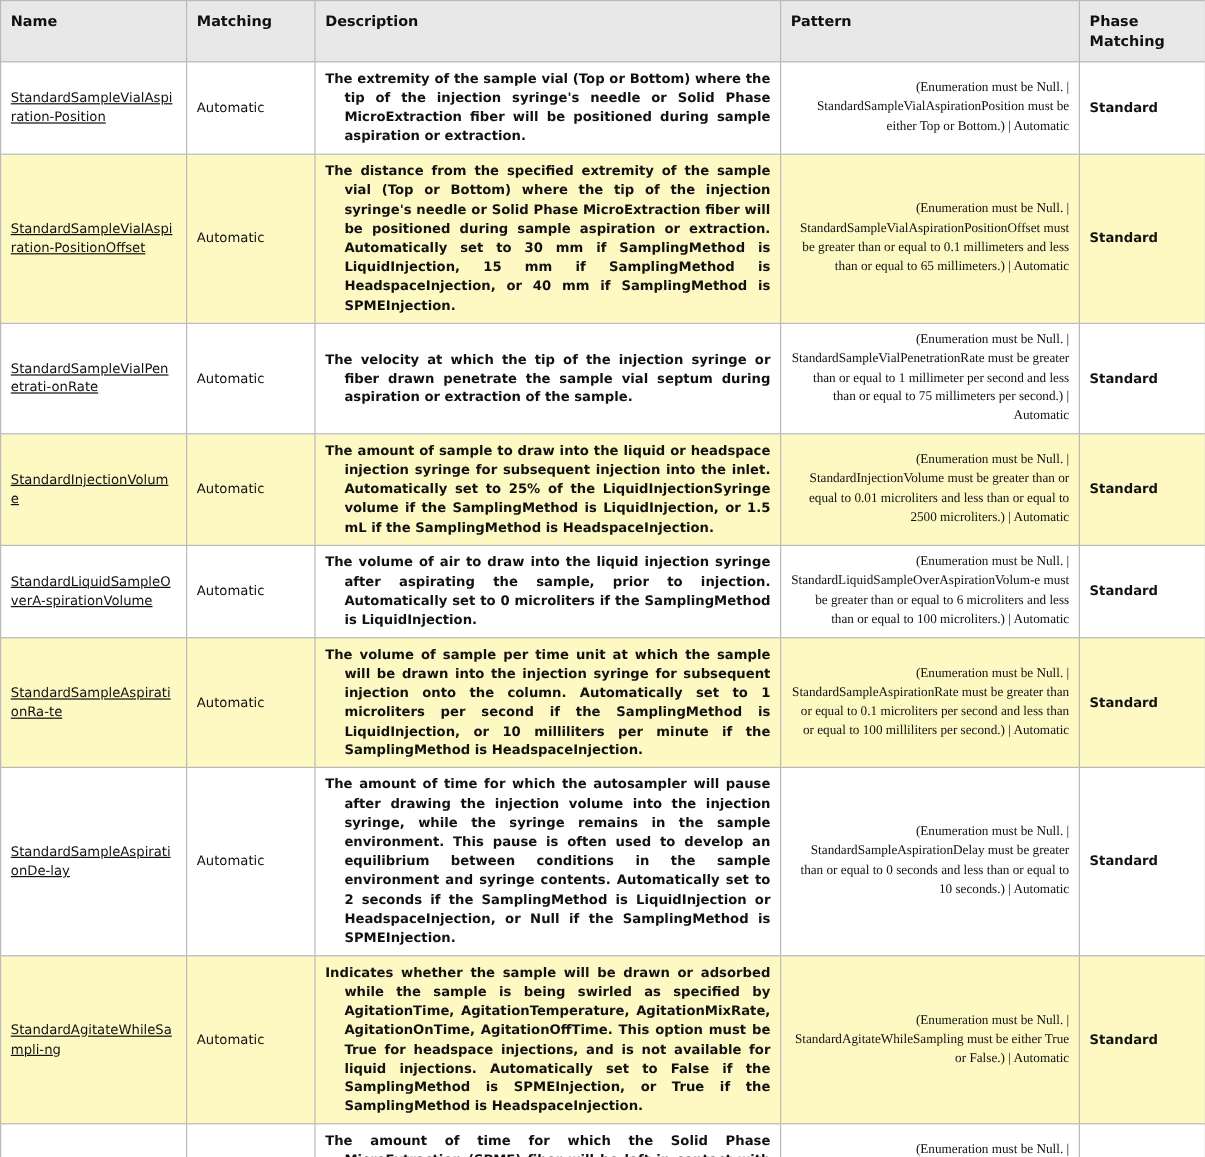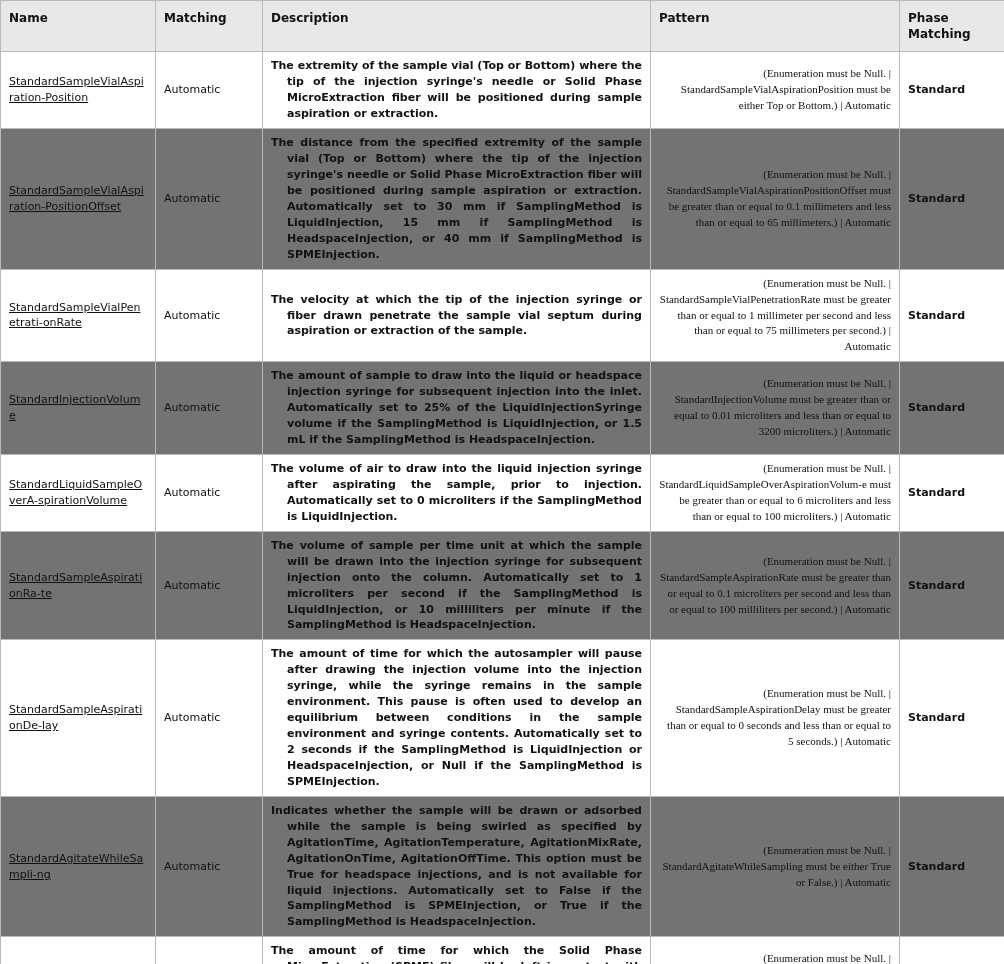--- a/index.html
+++ b/index.html
@@ -40,21 +40,21 @@
     color: #111;
   }
   
   col.c-name    { width: 155px; }
   col.c-default { width: 107px; }
   col.c-desc    { width: 388px; }
   col.c-pattern { width: 249px; }
   col.c-index   { width: 105px; }
 
   tr.row-alt td {
-    background: #737373;
+    background: #fef9c3;
   }
   tr.row-plain td {
     background: #ffffff;
   }
 
   td.cell-name {
     font-size: 11px;
     color: #111;
     word-break: break-word;
     text-decoration: underline;
@@ -155,21 +155,21 @@
           </td>
         <td class="cell-index">Standard</td>
       </tr>
       <tr class="row-alt">
         <td class="cell-name">StandardInjectionVolume</td>
         <td class="cell-default">Automatic</td>
         <td class="cell-desc">
             <span class="hang">The amount of sample to draw into the liquid or headspace injection syringe for subsequent injection into the inlet.  Automatically set to 25% of the LiquidInjectionSyringe volume if the SamplingMethod is LiquidInjection, or 1.5 mL if the SamplingMethod is HeadspaceInjection.</span>
           </td>
         <td class="cell-pattern">
-            <span class="pat">(Enumeration must be Null. | StandardInjectionVolume must be greater than or equal to 0.01 microliters and less than or equal to 3200 microliters.) | Automatic</span>
+            <span class="pat">(Enumeration must be Null. | StandardInjectionVolume must be greater than or equal to 0.01 microliters and less than or equal to 2500 microliters.) | Automatic</span>
           </td>
         <td class="cell-index">Standard</td>
       </tr>
       <tr class="row-plain">
         <td class="cell-name">StandardLiquidSampleOverA-spirationVolume</td>
         <td class="cell-default">Automatic</td>
         <td class="cell-desc">
             <span class="hang">The volume of air to draw into the liquid injection syringe after aspirating the sample, prior to injection.  Automatically set to 0 microliters if the SamplingMethod is LiquidInjection.</span>
           </td>
         <td class="cell-pattern">
@@ -188,21 +188,21 @@
           </td>
         <td class="cell-index">Standard</td>
       </tr>
       <tr class="row-plain">
         <td class="cell-name">StandardSampleAspirationDe-lay</td>
         <td class="cell-default">Automatic</td>
         <td class="cell-desc">
             <span class="hang">The amount of time for which the autosampler will pause after drawing the injection volume into the injection syringe, while the syringe remains in the sample environment. This pause is often used to develop an equilibrium between conditions in the sample environment and syringe contents. Automatically set to 2 seconds if the SamplingMethod is LiquidInjection or HeadspaceInjection, or Null if the SamplingMethod is SPMEInjection.</span>
           </td>
         <td class="cell-pattern">
-            <span class="pat">(Enumeration must be Null. | StandardSampleAspirationDelay must be greater than or equal to 0 seconds and less than or equal to 5 seconds.) | Automatic</span>
+            <span class="pat">(Enumeration must be Null. | StandardSampleAspirationDelay must be greater than or equal to 0 seconds and less than or equal to 10 seconds.) | Automatic</span>
           </td>
         <td class="cell-index">Standard</td>
       </tr>
       <tr class="row-alt">
         <td class="cell-name">StandardAgitateWhileSampli-ng</td>
         <td class="cell-default">Automatic</td>
         <td class="cell-desc">
             <span class="hang">Indicates whether the sample will be drawn or adsorbed while the sample is being swirled as specified by AgitationTime, AgitationTemperature, AgitationMixRate, AgitationOnTime, AgitationOffTime. This option must be True for headspace injections, and is not available for liquid injections.  Automatically set to False if the SamplingMethod is SPMEInjection, or True if the SamplingMethod is HeadspaceInjection.</span>
           </td>
         <td class="cell-pattern">

